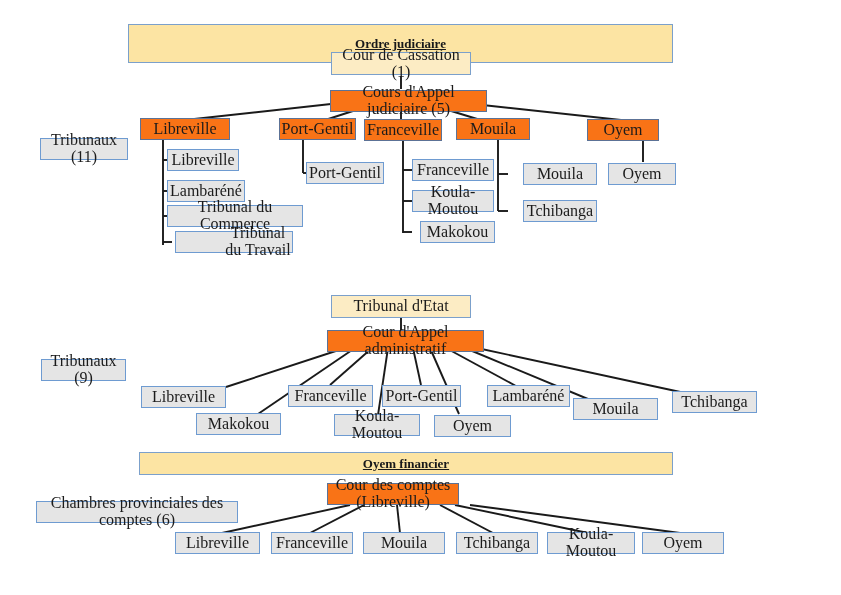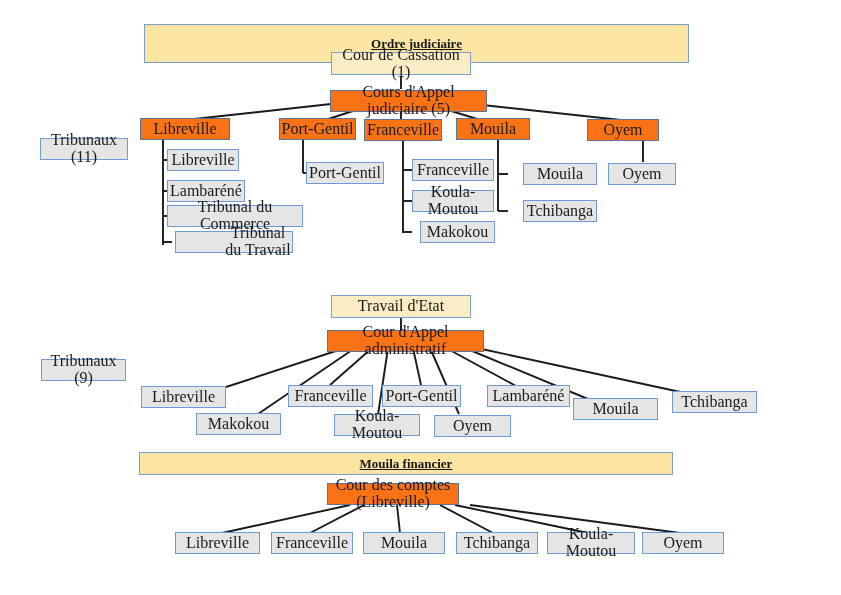--- a/index.html
+++ b/index.html
@@ -80,21 +80,21 @@
 
       <line x1="350" y1="505" x2="222" y2="533"></line>
       <line x1="364" y1="505" x2="310" y2="533"></line>
       <line x1="397" y1="505" x2="400" y2="533"></line>
       <line x1="440" y1="505" x2="493" y2="533"></line>
       <line x1="455" y1="505" x2="588" y2="533"></line>
       <line x1="470" y1="505" x2="680" y2="533"></line>
     </g>
   </svg>
 
-  <div class="banner" style="left:144px;top:24px;width:545px;height:39px;justify-content:center;">
+  <div class="banner" style="left:128px;top:24px;width:545px;height:39px;justify-content:center;">
     <span>Ordre judiciaire</span>
   </div>
 
   <div class="node cream" style="left:331px;top:52px;width:140px;height:23px;">
     <span>Cour de Cassation (1)</span>
   </div>
 
   <div class="node grayblue" style="left:330px;top:90px;width:157px;height:22px;">
     <span>Cours d'Appel judiciaire (5)</span>
   </div>
@@ -152,21 +152,21 @@
   <div class="node lightblue" style="left:523px;top:200px;width:74px;height:22px;">
     <span>Tchibanga</span>
   </div>
 
   <div class="node lightblue" style="left:608px;top:163px;width:68px;height:22px;">
     <span>Oyem</span>
   </div>
 
 
   <div class="node cream" style="left:331px;top:295px;width:140px;height:23px;">
-    <span>Travail d'Etat</span>
+    <span>Tribunal d'Etat</span>
   </div>
 
   <div class="node grayblue" style="left:327px;top:330px;width:157px;height:22px;">
     <span>Cour d'Appel administratif</span>
   </div>
 
   <div class="node lightblue" style="left:41px;top:359px;width:85px;height:22px;">
     <span>Tribunaux (9)</span>
   </div>
 
@@ -192,27 +192,30 @@
     <span>Lambaréné</span>
   </div>
   <div class="node lightblue" style="left:573px;top:398px;width:85px;height:22px;">
     <span>Mouila</span>
   </div>
   <div class="node lightblue" style="left:672px;top:391px;width:85px;height:22px;">
     <span>Tchibanga</span>
   </div>
 
   <div class="banner" style="left:139px;top:452px;width:534px;height:23px;">
-    <span>Mouila financier</span>
+    <span>Oyem financier</span>
   </div>
 
   <div class="node grayblue" style="left:327px;top:483px;width:132px;height:22px;">
     <span>Cour des comptes (Libreville)</span>
   </div>
 
+  <div class="node lightblue" style="left:36px;top:501px;width:202px;height:22px;">
+    <span>Chambres provinciales des comptes (6)</span>
+  </div>
 
   <div class="node lightblue" style="left:175px;top:532px;width:85px;height:22px;">
     <span>Libreville</span>
   </div>
   <div class="node lightblue" style="left:271px;top:532px;width:82px;height:22px;">
     <span>Franceville</span>
   </div>
   <div class="node lightblue" style="left:363px;top:532px;width:82px;height:22px;">
     <span>Mouila</span>
   </div>

